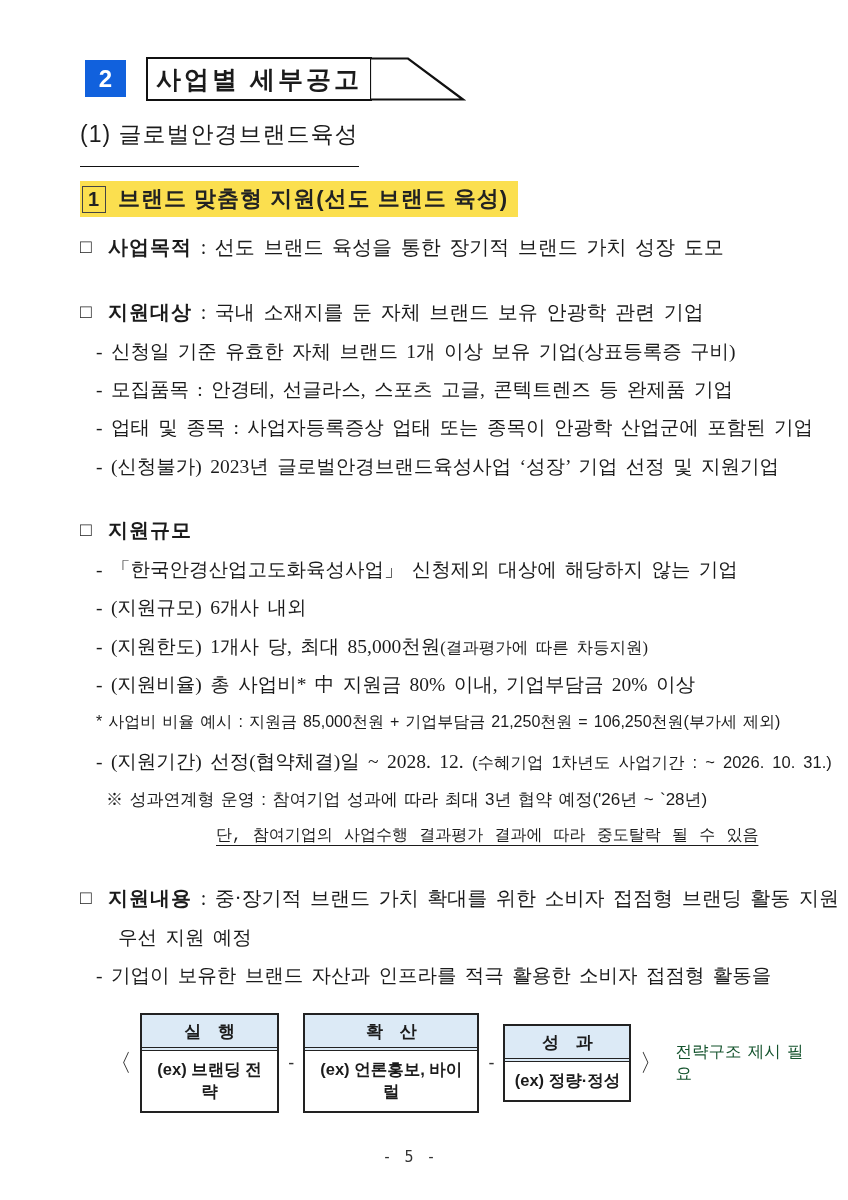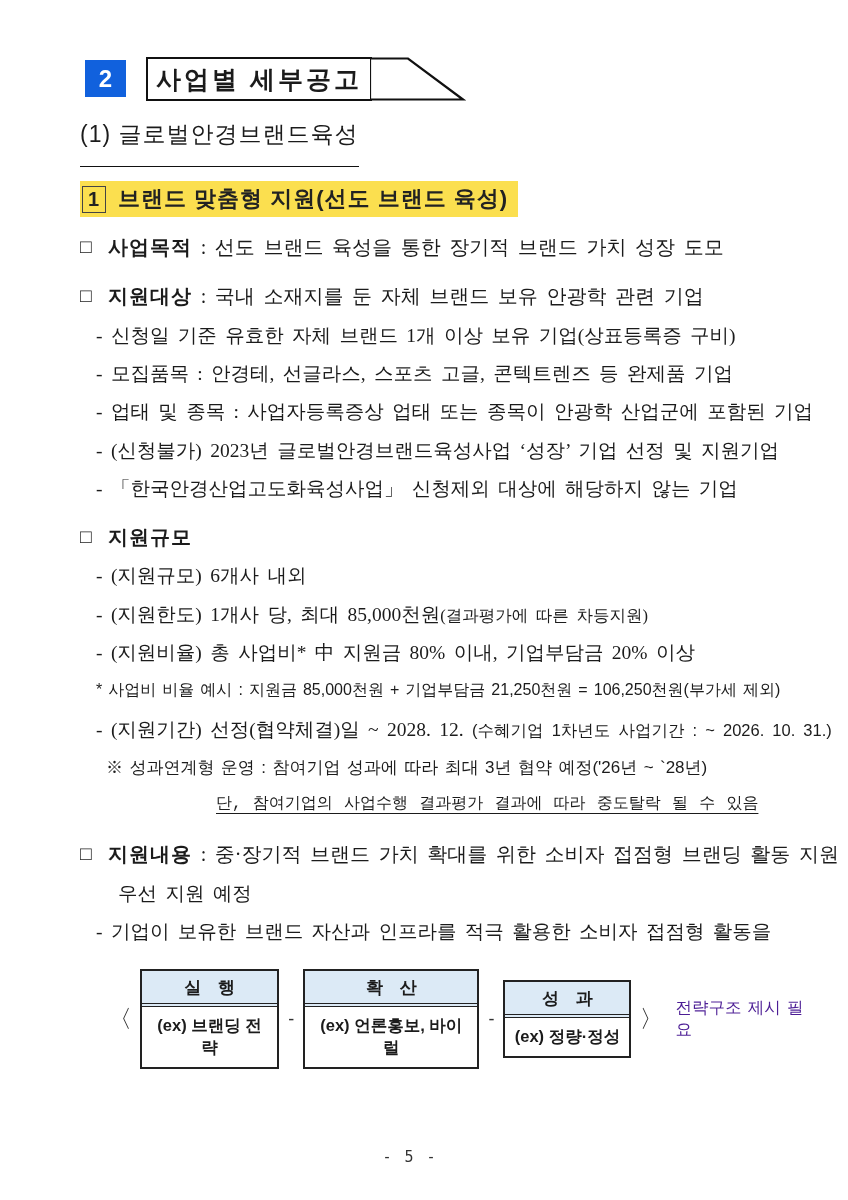--- a/index.html
+++ b/index.html
@@ -52,21 +52,21 @@
   }
   .hl-num {
     display: inline-flex; align-items: center; justify-content: center;
     border: 1.7px solid #444;
     min-width: 24px; height: 27px; padding: 0 4px;
     margin-right: 12px; font-size: 20px;
   }
 
   
   .line { font-size: 20px; line-height: 1.2; margin-bottom: 15px; white-space: nowrap; word-spacing: 0.18em; }
-  .sect-gap { margin-top: 24px; }
+  .sect-gap { margin-top: 40px; }
   .bullet { font-size: 19px; margin-right: 8px; position: relative; top: -1px; }
   .lbl { font-weight: bold; letter-spacing: 1px; }
   .sub-item { margin-left: 16px; font-size: 19.5px; }
   .small-paren { font-size: 16.5px; }
   .note-line {
     margin-left: 16px; font-size: 16px;
     font-family: "Liberation Sans", sans-serif;
     word-spacing: 0.1em; margin-bottom: 17px;
   }
   .ref-line {
@@ -91,21 +91,21 @@
   .angle { font-size: 24px; font-weight: 300; color: #333; padding: 0 8px; }
   .dg-box { border: 2px solid #222; background: #fff; text-align: center; min-width: 128px; }
   .dg-head {
     background: #dceaf6;
     border-bottom: 4px double #222;
     font-weight: bold; font-size: 17px; letter-spacing: 6px;
     padding: 5px 10px 4px 16px;
   }
   .dg-body { font-weight: bold; font-size: 16.5px; padding: 8px 8px; letter-spacing: 0; }
   .dg-dash { padding: 0 9px; font-size: 18px; color: #333; }
-  .dg-note { font-size: 16.5px; margin-left: 4px; color: #4c1d95; word-spacing: 0.1em; }
+  .dg-note { font-size: 16.5px; margin-left: 4px; color: #14532d; word-spacing: 0.1em; }
 
   
   .footer {
     position: absolute; left: 0; right: 28px; bottom: 34px;
     text-align: center; font-size: 15px; color: #333;
     font-family: "DejaVu Sans Mono", monospace;
     letter-spacing: 2px;
   }
 </style>
 </head>
@@ -141,26 +141,26 @@
     </p>
 
     <p class="line sect-gap">
       <span class="bullet">□</span>
       <span class="lbl">지원대상</span><span> : </span><span>국내 소재지를 둔 자체 브랜드 보유 안광학 관련 기업</span>
     </p>
     <p class="line sub-item">- 신청일 기준 유효한 자체 브랜드 1개 이상 보유 기업(상표등록증 구비)</p>
     <p class="line sub-item">- 모집품목 : 안경테, 선글라스, 스포츠 고글, 콘텍트렌즈 등 완제품 기업</p>
     <p class="line sub-item">- 업태 및 종목 : 사업자등록증상 업태 또는 종목이 안광학 산업군에 포함된 기업</p>
     <p class="line sub-item">- (신청불가) 2023년 글로벌안경브랜드육성사업 ‘성장’ 기업 선정 및 지원기업</p>
+    <p class="line sect-gap">
+      <span class="bullet">□</span>
+      <span class="lbl">지원규모</span>
+    </p>
+
     <p class="line sub-item">- 「한국안경산업고도화육성사업」 신청제외 대상에 해당하지 않는 기업</p>
-
-    <p class="line sect-gap">
-      <span class="bullet">□</span>
-      <span class="lbl">지원규모</span>
-    </p>
     <p class="line sub-item">- (지원규모) 6개사 내외</p>
     <p class="line sub-item">
       <span>- (지원한도) 1개사 당, 최대 85,000천원</span><span class="small-paren">(결과평가에 따른 차등지원)</span>
     </p>
     <p class="line sub-item">- (지원비율) 총 사업비* 中 지원금 80% 이내, 기업부담금 20% 이상</p>
     <p class="note-line">* 사업비 비율 예시 : 지원금 85,000천원 + 기업부담금 21,250천원 = 106,250천원(부가세 제외)</p>
     <p class="line sub-item">
       <span>- (지원기간) 선정(협약체결)일 ~ 2028. 12.</span>
       <span class="small-paren" style="font-family:'Liberation Sans',sans-serif">(수혜기업 1차년도 사업기간 : ~ 2026. 10. 31.)</span>
     </p>

